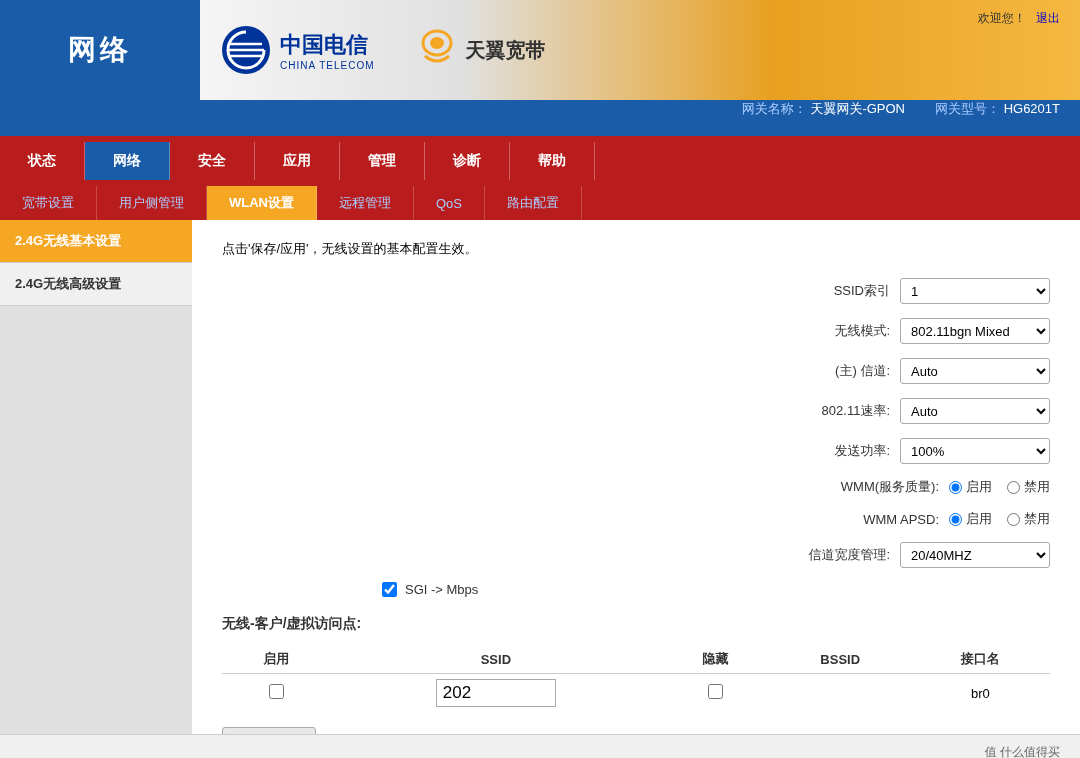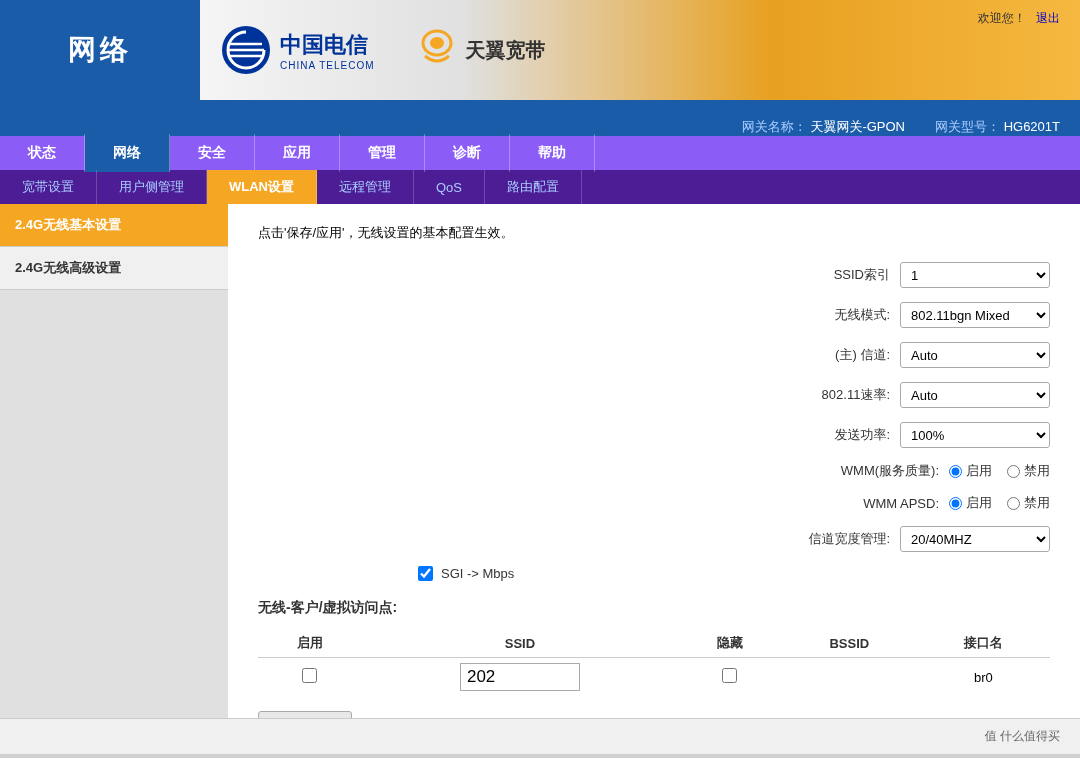--- a/index.html
+++ b/index.html
@@ -30,53 +30,53 @@
       font-size: 12px;
       color: #333;
     }
     .header-right a { color: #0000cc; text-decoration: none; margin-left: 7px; }
 
     
     .gateway-bar {
       background: #1a5ca8;
       height: 36px;
       display: flex;
-      align-items: flex-end;
+      align-items: flex-start;
       justify-content: flex-end;
       padding: 0 20px;
       color: white;
       font-size: 13px;
       gap: 30px;
     }
     .gateway-bar span { color: #fff; }
     .gateway-bar .label { color: #aaccff; }
 
     
     .main-nav {
-      background: #8b5cf6;
-      height: 34px;
+      background: #b91c1c;
+      height: 50px;
       display: flex;
       align-items: center;
     }
     .main-nav-item {
       padding: 0 28px;
       height: 38px;
       display: flex;
       align-items: center;
       color: white;
       font-size: 14px;
       font-weight: bold;
       cursor: pointer;
       border-right: 1px solid rgba(255,255,255,0.3);
     }
     .main-nav-item.active { background: #1a5ca8; }
 
     
     .sub-nav {
-      background: #4c1d95;
+      background: #b91c1c;
       height: 34px;
       display: flex;
       align-items: center;
     }
     .sub-nav-item {
       padding: 0 22px;
       height: 34px;
       display: flex;
       align-items: center;
       color: #aaccff;
@@ -88,21 +88,21 @@
 
     
     .layout {
       display: flex;
       height: calc(758px - 100px - 36px - 38px - 34px - 36px);
       background: #e8e8e8;
     }
 
     
     .sidebar {
-      width: 228px;
+      width: 192px;
       background: #e0e0e0;
       flex-shrink: 0;
     }
     .sidebar-item {
       padding: 12px 15px;
       font-size: 13px;
       font-weight: bold;
       cursor: pointer;
       border-bottom: 1px solid #ccc;
     }

